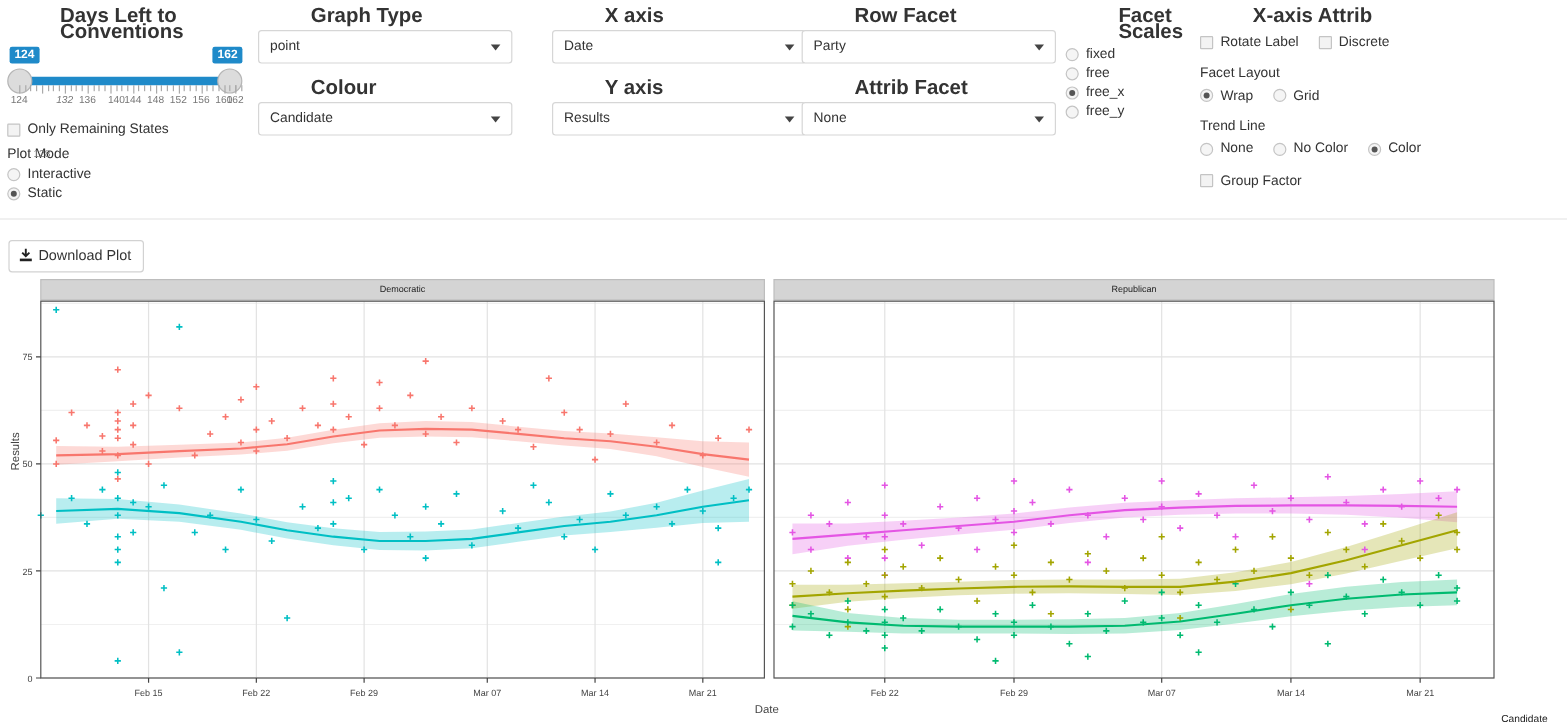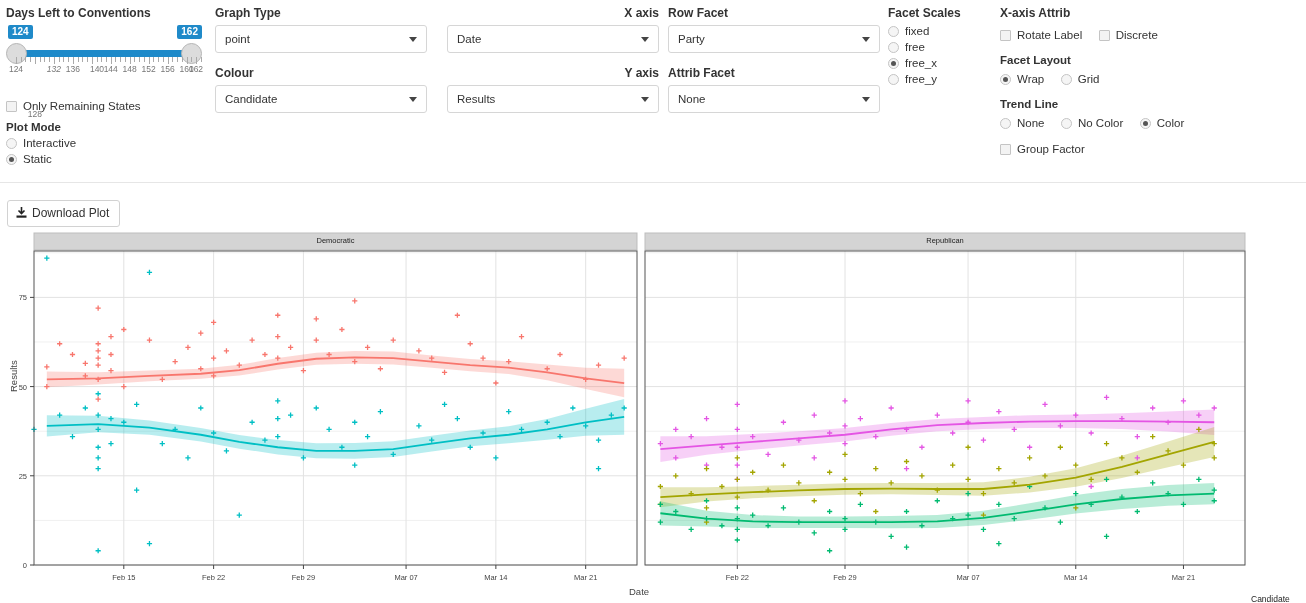--- a/index.html
+++ b/index.html
@@ -12,25 +12,26 @@
     overflow: hidden;
   }
   .controls {
     position: relative;
     width: 1306px;
     height: 182px;
     padding: 6px 0 0 0;
   }
   .col { position: absolute; top: 6px; }
   .ctl-label {
-    font-size: 12px;
+    font-size: 17px;
     font-weight: bold;
     color: #333;
     margin-bottom: 5px;
     line-height: 14px;
+    margin-left: 44px;
   }
   
   #col-days { left: 6px; width: 210px; }
   .slider-wrap { position: relative; width: 196px; height: 46px; margin-top: 10px; }
   .slider-rail {
     position: absolute; top: 20px; left: 8px; right: 8px; height: 7px;
     background: #1f8ac9; border-radius: 3px;
   }
   .slider-handle {
     position: absolute; top: 13px; width: 21px; height: 21px; border-radius: 50%;
@@ -67,34 +68,34 @@
     margin-right: 6px; border-radius: 1px; flex: none;
   }
   .radio {
     width: 11px; height: 11px; border: 1px solid #c4c4c4; background: #f5f5f5;
     border-radius: 50%; margin-right: 6px; flex: none; position: relative;
   }
   .radio.on::after {
     content: ""; position: absolute; left: 2px; top: 2px;
     width: 5px; height: 5px; border-radius: 50%; background: #555;
   }
-  .grp-title { font-size: 11.5px; font-weight: bold; margin: 9px 0 3px; }
+  .grp-title { font-size: 11.5px; font-weight: normal; margin: 9px 0 3px; }
   
   .sel {
     position: relative; height: 28px; border: 1px solid #d6d6d6; border-radius: 3px;
     background: #fff; display: flex; align-items: center; padding: 0 9px;
     font-size: 11.5px; color: #333; margin-bottom: 13px;
   }
   .sel .caret {
     position: absolute; right: 9px; top: 50%; margin-top: -2px;
     width: 0; height: 0; border-left: 4px solid transparent;
     border-right: 4px solid transparent; border-top: 5px solid #444;
   }
   #col-graph { left: 215px; width: 212px; }
-  #col-x     { left: 447px; width: 212px; text-align: right; }
+  #col-x     { left: 460px; width: 212px; }
   #col-row   { left: 668px; width: 212px; }
   #col-facet { left: 888px; width: 110px; }
   #col-attrib{ left: 1000px; width: 300px; }
   
   .divider { position: absolute; left: 0; top: 182px; width: 1306px; height: 1px; background: #e6e6e6; }
   .dl-btn {
     position: absolute; left: 7px; top: 200px;
     border: 1px solid #d2d2d2; border-radius: 3px; background: #fff;
     font-size: 12px; color: #333; padding: 5px 10px 6px 8px;
     display: inline-flex; align-items: center; gap: 5px; line-height: 14px;
@@ -178,21 +179,21 @@
           <span style="left: 91px;">140</span>
           <span style="left: 104.737px;">144</span>
           <span style="left: 123.684px;">148</span>
           <span style="left: 142.632px;">152</span>
           <span style="left: 161.579px;">156</span>
           <span style="left: 180.526px;">160</span>
           <span style="left: 190px;">162</span>
         </div>
     </div>
 
-    <div class="opt" style="margin-top:24px">
+    <div class="opt" style="margin-top:12px">
       <span class="box"></span>
       <span>Only Remaining States</span>
     </div>
 
     <div class="grp-title">Plot Mode</div>
     <div class="opt">
       <span class="radio"></span>
       <span>Interactive</span>
     </div>
     <div class="opt">

